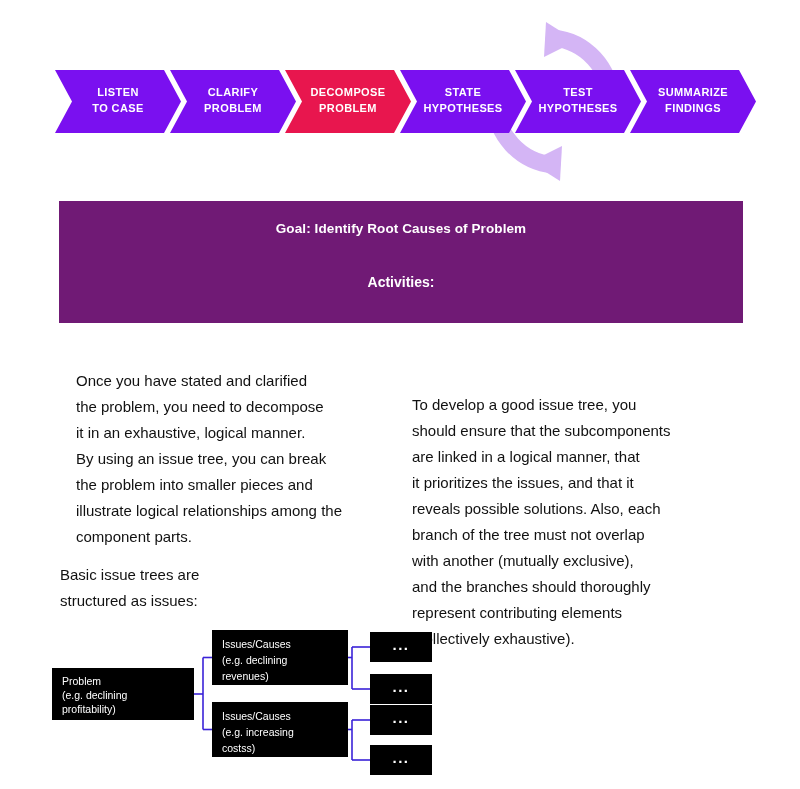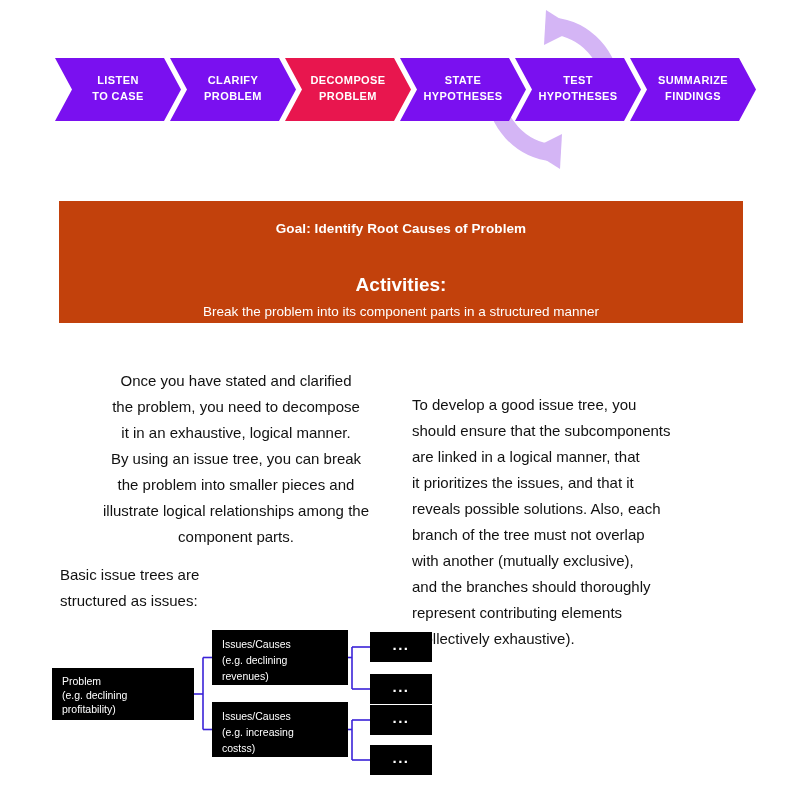--- a/index.html
+++ b/index.html
@@ -13,21 +13,21 @@
     position: relative;
     font-family: "Liberation Sans", sans-serif;
     color: #111111;
     overflow: hidden;
   }
 
   
   #process-bar {
     position: absolute;
     left: 0;
-    top: 0;
+    top: 12px;
     width: 800px;
     height: 180px;
   }
   #process-bar svg { display: block; }
 
   .chev-label {
     font-family: "Liberation Sans", sans-serif;
     font-size: 11px;
     font-weight: bold;
     fill: #ffffff;
@@ -36,51 +36,51 @@
     dominant-baseline: middle;
   }
 
   
   #goal-box {
     position: absolute;
     left: 59px;
     top: 201px;
     width: 684px;
     height: 122px;
-    background: #c2410c;
+    background: #701a75;
     color: #ffffff;
     text-align: center;
     box-sizing: border-box;
     padding-top: 20px;
   }
   #goal-box .goal-title {
     font-size: 13.5px;
     font-weight: bold;
     letter-spacing: 0.1px;
   }
   #goal-box .activities-label {
-    font-size: 19px;
+    font-size: 14px;
     font-weight: bold;
     margin-top: 38px;
   }
   #goal-box .activities-text {
     font-size: 13.5px;
     font-weight: normal;
     margin-top: 8px;
   }
 
   
   .text-col {
     position: absolute;
     font-size: 15px;
     line-height: 26px;
     color: #111111;
     white-space: pre-line;
   }
-  #col-left  { left: 66px;  top: 368px; width: 340px; text-align: center; }
+  #col-left  { left: 76px;  top: 368px; width: 340px; }
   #col-left-2 { left: 60px; top: 562px; width: 340px; }
   #col-right { left: 412px; top: 368px; width: 330px; margin-top: 24px; }
 
   
   #issue-tree {
     position: absolute;
     left: 40px;
     top: 615px;
     width: 420px;
     height: 165px;
@@ -142,21 +142,20 @@
         <text x="578" y="97.5" class="chev-label">HYPOTHESES</text>
         <text x="693" y="81.5" class="chev-label">SUMMARIZE</text>
         <text x="693" y="97.5" class="chev-label">FINDINGS</text>
       </g>
   </svg>
 </div>
 
 <div id="goal-box">
   <div class="goal-title">Goal: Identify Root Causes of Problem</div>
   <div class="activities-label">Activities:</div>
-  <div class="activities-text">Break the problem into its component parts in a structured manner</div>
 </div>
 
 <div class="text-col" id="col-left">Once you have stated and clarified
 the problem, you need to decompose
 it in an exhaustive, logical manner.
 By using an issue tree, you can break
 the problem into smaller pieces and
 illustrate logical relationships among the
 component parts.</div>
 <div class="text-col" id="col-left-2">Basic issue trees are

